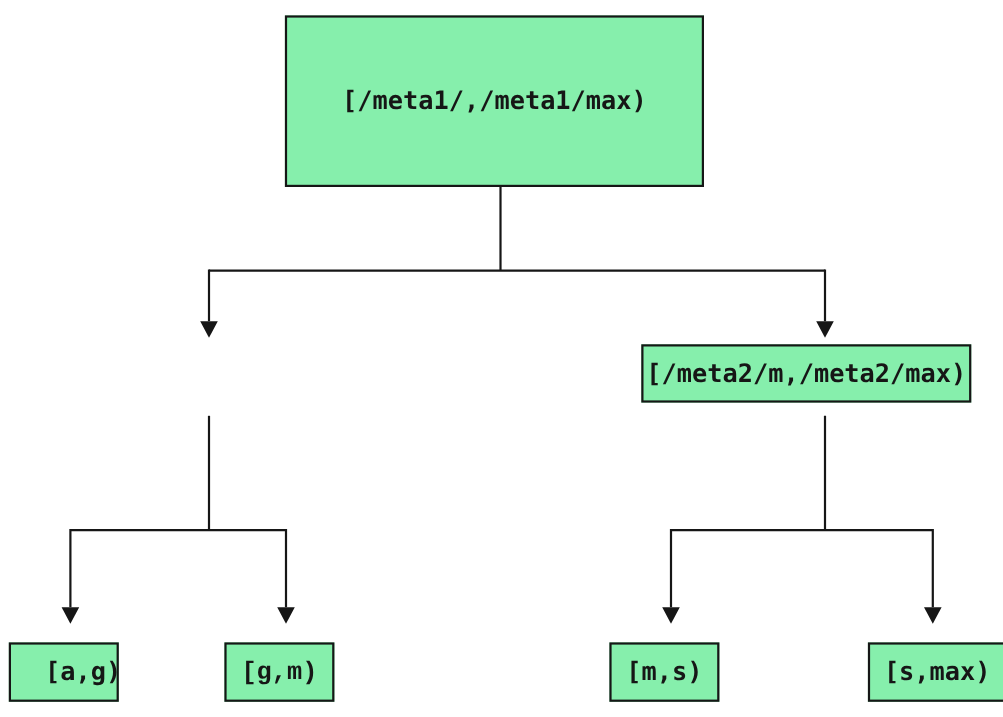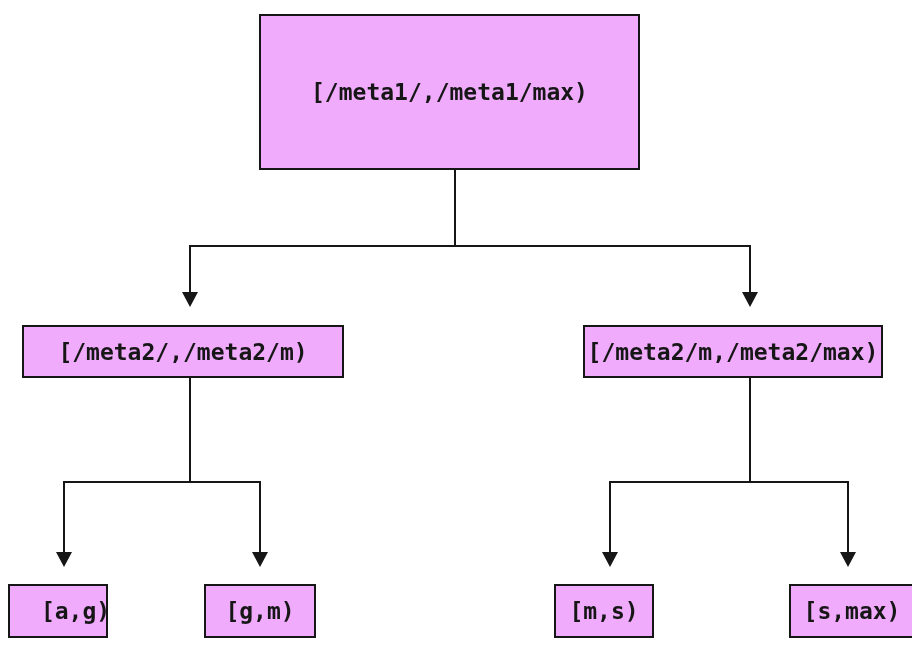--- a/index.html
+++ b/index.html
@@ -20,35 +20,35 @@
     left: 0;
     top: 0;
     width: 912px;
     height: 652px;
     pointer-events: none;
   }
   .node {
     position: absolute;
     box-sizing: border-box;
     border: 2px solid #161616;
-    background: #f0abfc;
+    background: #86efac;
     display: flex;
     align-items: center;
     justify-content: center;
     color: #161616;
     font-weight: 700;
     font-size: 23px;
     white-space: nowrap;
     letter-spacing: 0;
   }
   .node-root        { left: 259px; top: 14px;  width: 381px; height: 156px; }
   .node-meta2-left  { left: 22px;  top: 325px; width: 322px; height: 53px; }
-  .node-meta2-right { left: 583px; top: 325px; width: 300px; height: 53px; }
+  .node-meta2-right { left: 583px; top: 313px; width: 300px; height: 53px; }
   .node-leaf-ag     { left: 8px;   top: 584px; width: 100px; height: 54px; padding-left: 35px; }
-  .node-leaf-gm     { left: 204px; top: 584px; width: 112px; height: 54px; }
+  .node-leaf-gm     { left: 204px; top: 584px; width: 100px; height: 54px; font-family: Liberation Mono, monospace; }
   .node-leaf-ms     { left: 554px; top: 584px; width: 100px; height: 54px; }
   .node-leaf-smax   { left: 778px; top: 584px; width: 126px; height: 54px; margin-left: 11px; }
   .edge-line {
     fill: none;
     stroke: #161616;
     stroke-width: 2px;
   }
   .arrowhead {
     fill: #161616;
     stroke: none;
@@ -86,23 +86,20 @@
       <polygon class="arrowhead" points="602,552 618,552 610,567"></polygon>
       <path class="edge-line" d="M848,481 L848,552"></path>
       <polygon class="arrowhead" points="840,552 856,552 848,567"></polygon>
     </g>
   </svg>
 
   <div class="node node-root">
     <span>[/meta1/,/meta1/max)</span>
   </div>
 
-  <div class="node node-meta2-left">
-    <span>[/meta2/,/meta2/m)</span>
-  </div>
 
   <div class="node node-meta2-right">
     <span>[/meta2/m,/meta2/max)</span>
   </div>
 
   <div class="node node-leaf-ag">
     <span>[a,g)</span>
   </div>
 
   <div class="node node-leaf-gm">

